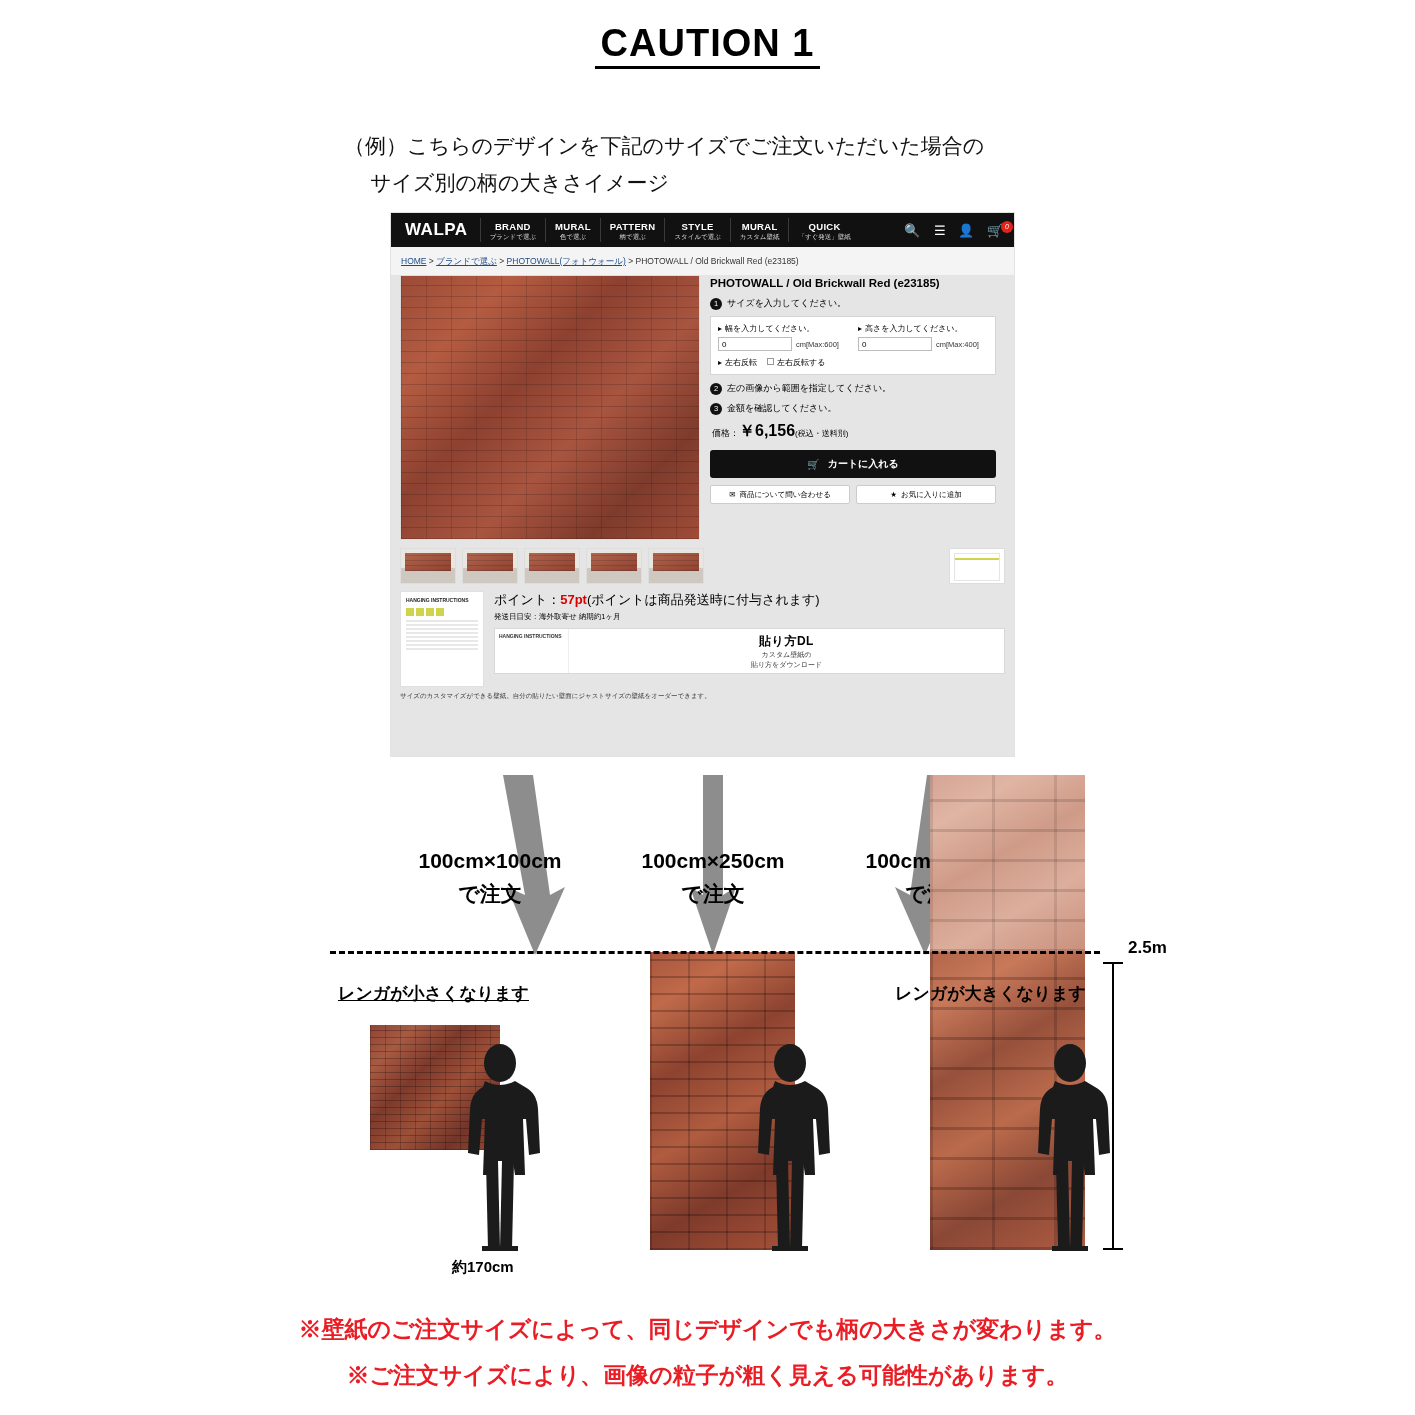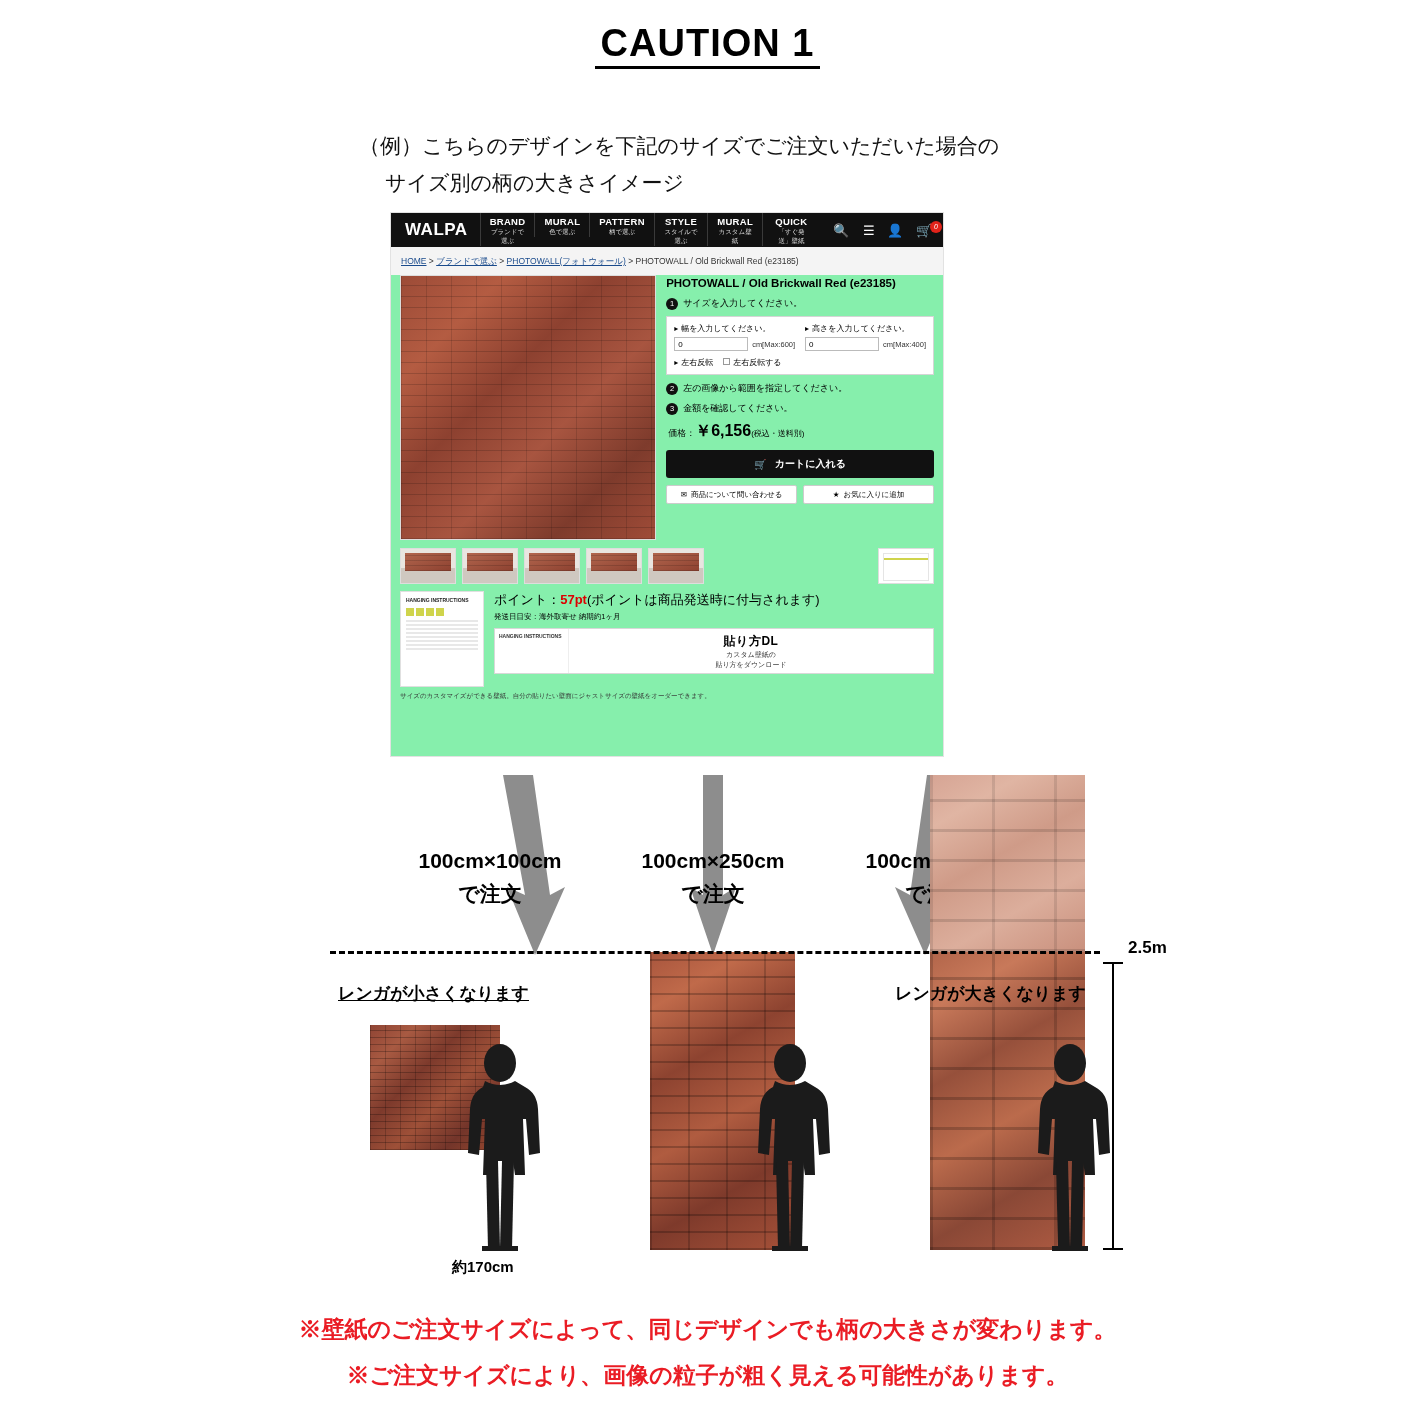--- a/index.html
+++ b/index.html
@@ -17,39 +17,39 @@
   .title {
     position: absolute; top: 22px; left: 0; width: 100%;
     text-align: center;
     font-size: 38px; font-weight: bold; letter-spacing: 1px;
   }
   .title span { border-bottom: 3px solid #000; padding: 0 6px 2px 6px; }
 
   
   .lead {
     position: absolute; top: 128px; left: 344px;
-    font-size: 21px; line-height: 1.75; color: #111; margin-left: 15px;
+    font-size: 21px; line-height: 1.75; color: #111;
   }
   .lead .l2 { padding-left: 26px; display:block; }
 
   
   .shot {
     position: absolute; left: 390px; top: 212px;
-    width: 554px; height: 545px;
-    background: #86efac;
+    width: 625px; height: 545px;
+    background: #e5e5e5;
     border: 1px solid #e2e2e2;
   }
   .shot-header {
     height: 34px; background: #111; display: flex; align-items: stretch;
   }
   .logo {
     color: #fff; font-weight: bold; font-size: 17px;
     display: flex; align-items: center; padding: 0 12px 0 14px; letter-spacing: .5px;
   }
-  .navs { display: flex; align-items: flex-start; flex: 1; }
+  .navs { display: flex; align-items: center; flex: 1; }
   .nav-item {
     color:#fff; padding: 3px 9px 0 9px; text-align:center;
     border-left: 1px solid #3a3a3a;
     display:flex; flex-direction:column; justify-content:center;
   }
   .nav-item .n1 { font-size: 9.5px; font-weight: bold; letter-spacing:.3px;}
   .nav-item .n2 { font-size: 6.5px; margin-top:1px; color:#ddd;}
   .nav-item.q .n1 { color:#fff; }
   .head-icons { display:flex; align-items:center; gap:13px; padding: 0 10px 0 14px; color:#fff; }
   .head-icons .ic { font-size: 13px; }

